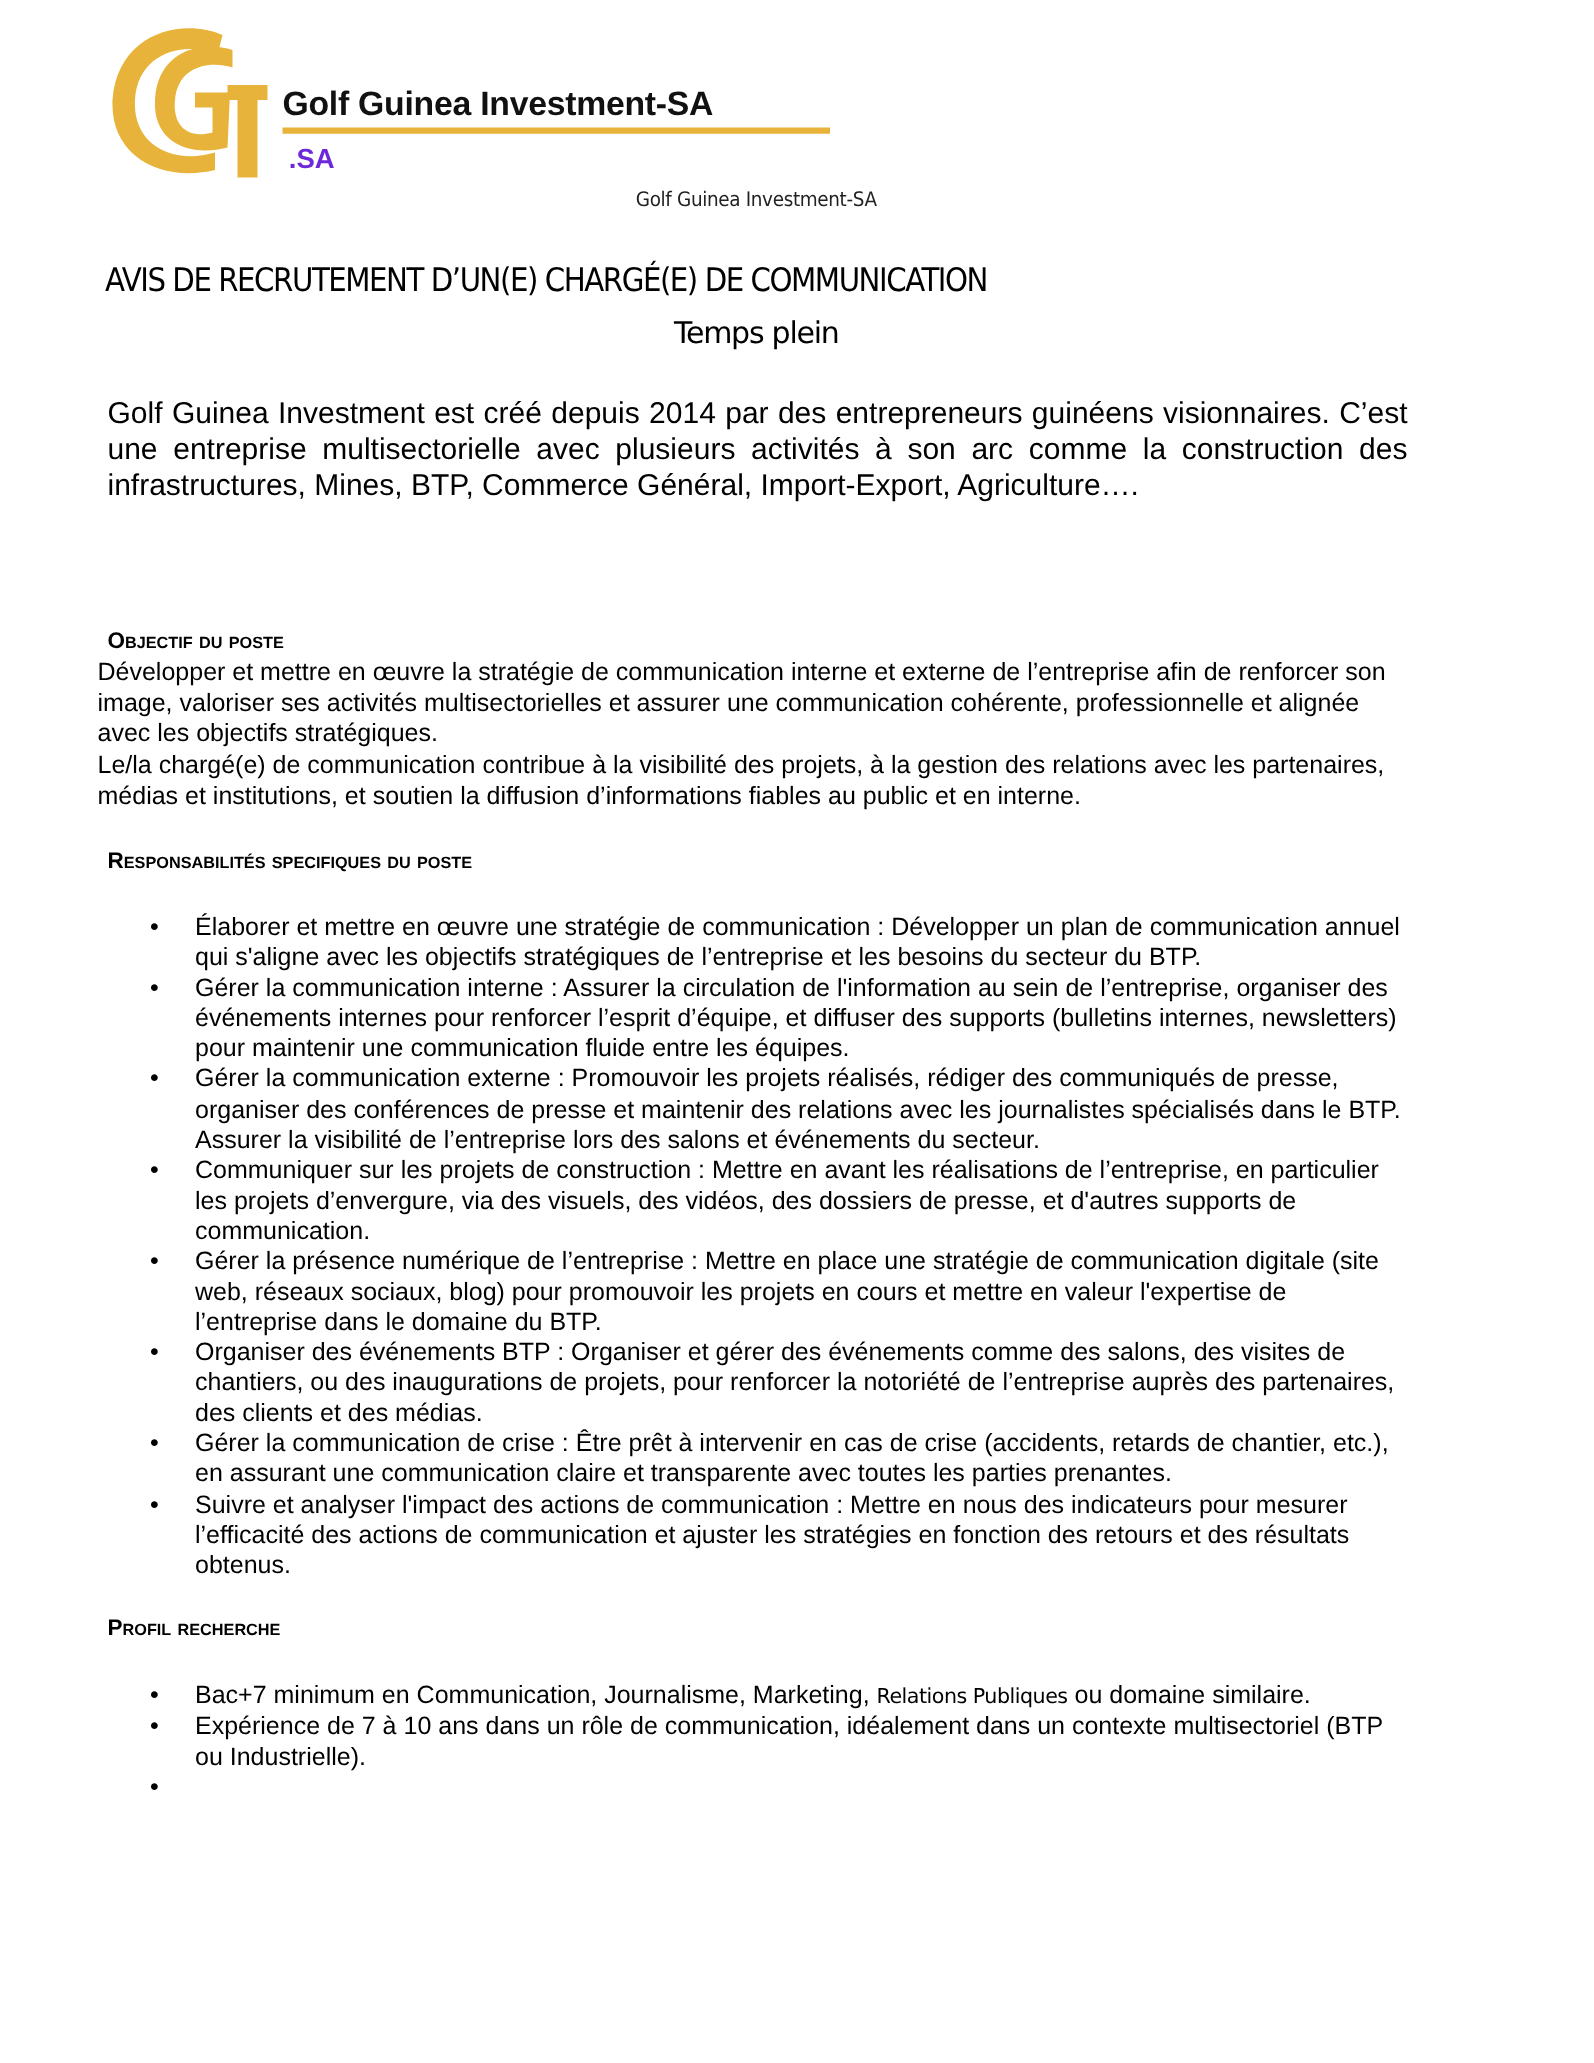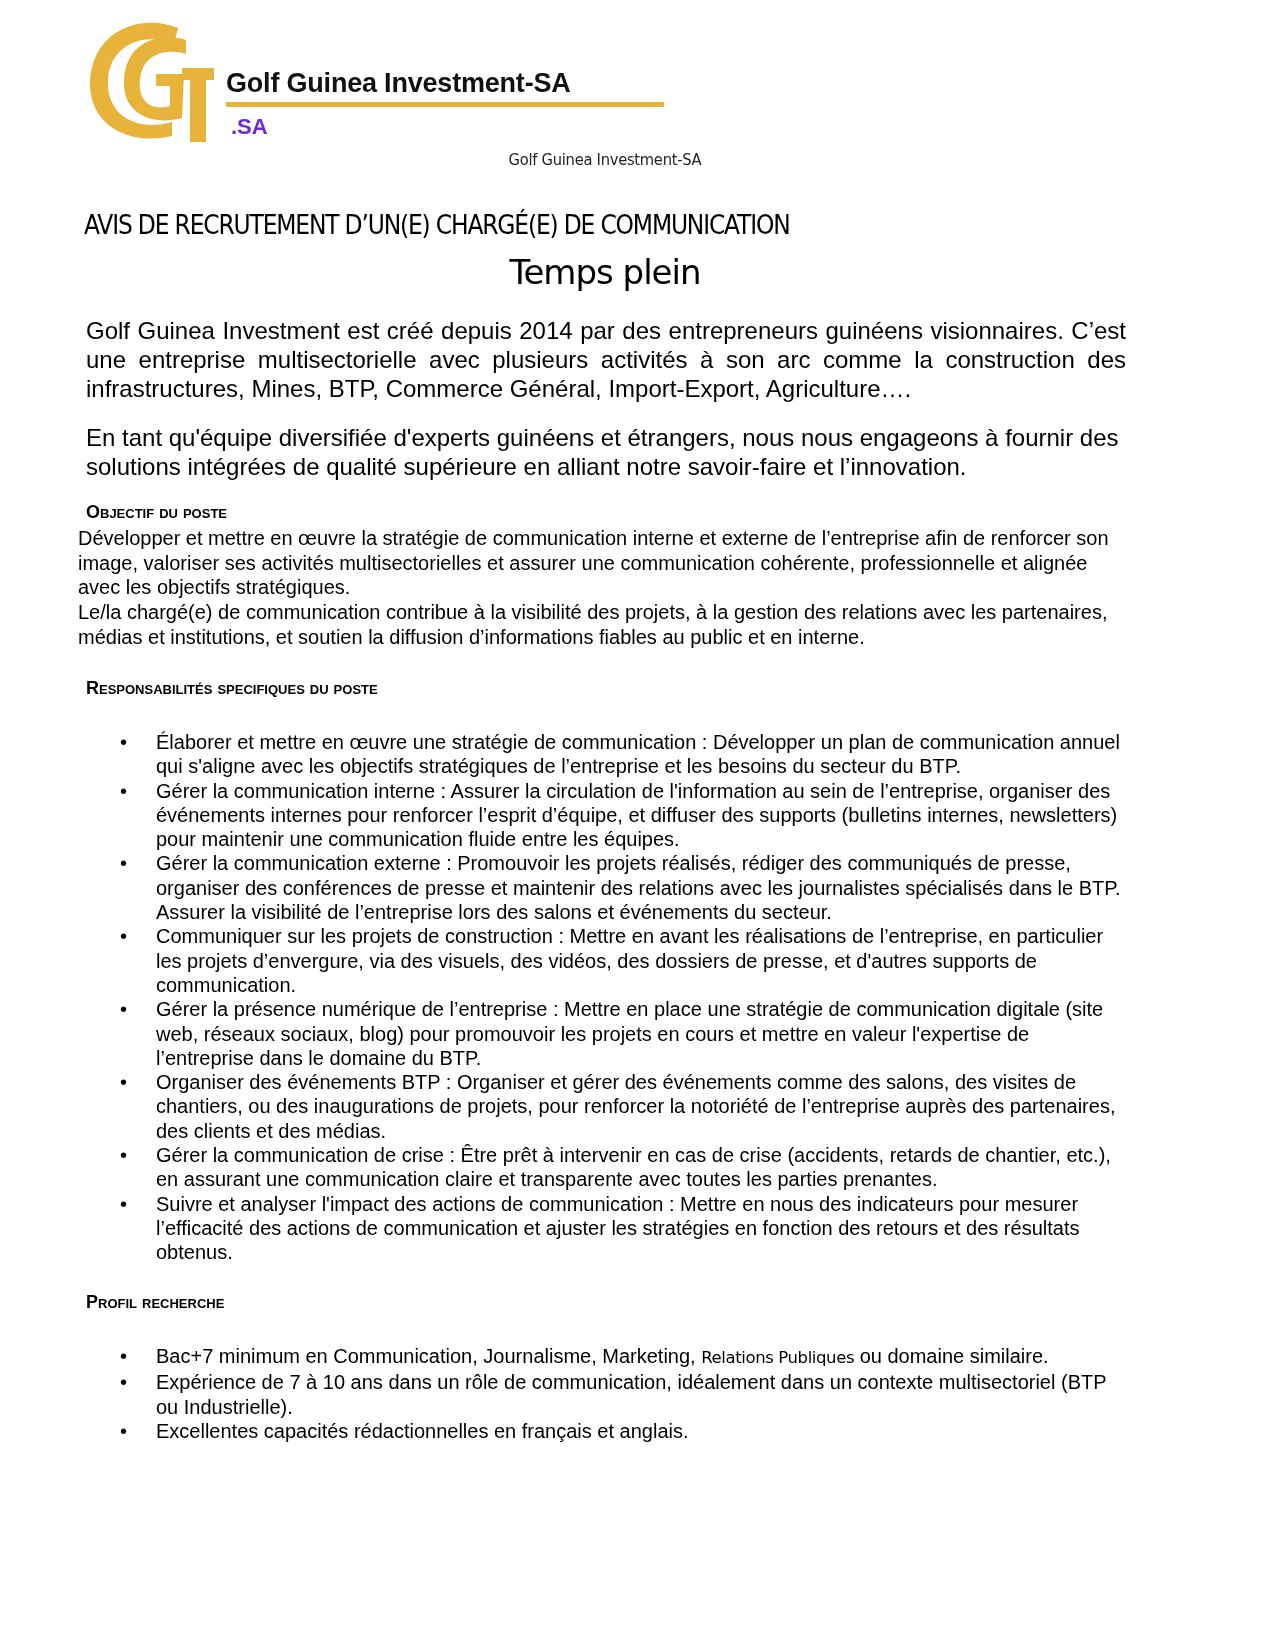--- a/index.html
+++ b/index.html
@@ -9,21 +9,21 @@
   
   .logo { position: absolute; left: 86px; top: 18px; width: 520px; height: 132px; }
   .logo svg { display: block; }
   .logo-name { position: absolute; left: 140px; top: 50px; font-family: "Liberation Sans", sans-serif; font-weight: bold; font-size: 27px; color: #111; letter-spacing: -0.2px; white-space: nowrap; }
   .logo-underline { position: absolute; left: 140px; top: 84px; width: 438px; height: 5px; background: #e8b33a; }
   .logo-sa { position: absolute; left: 145px; top: 96px; font-family: "Liberation Sans", sans-serif; font-weight: bold; font-size: 22px; color: #6d28d9; }
 
   .company-caption { position: absolute; left: 0; width: 1210px; top: 150px; text-align: center; font-family: "DejaVu Sans", sans-serif; font-size: 16px; color: #222; letter-spacing: -0.3px; transform: scaleX(0.92); transform-origin: center; }
 
   .title { position: absolute; left: 84px; top: 210px; font-family: "DejaVu Sans", sans-serif; font-size: 26px; letter-spacing: -1.3px; white-space: nowrap; transform: scaleX(0.9); transform-origin: left; }
-  .subtitle { position: absolute; left: 0; width: 1210px; top: 252px; text-align: center; font-family: "DejaVu Sans", sans-serif; font-size: 34px; letter-spacing: -1px; }
+  .subtitle { position: absolute; left: 0; width: 1210px; top: 252px; text-align: center; font-family: "DejaVu Sans", sans-serif; font-size: 24px; letter-spacing: -1px; }
 
   .body-text { font-family: "Liberation Sans", sans-serif; font-size: 24px; line-height: 29px; }
   .intro { position: absolute; left: 86px; width: 1040px; top: 316px; text-align: justify; }
   .intro2 { position: absolute; left: 86px; width: 1040px; top: 423px; }
 
   .section-head { position: absolute; left: 86px; font-family: "Liberation Sans", sans-serif; font-weight: bold; font-size: 18px; font-variant: small-caps; }
   .section-text { position: absolute; left: 78px; width: 1040px; font-family: "Liberation Sans", sans-serif; font-size: 20px; line-height: 24.5px; }
 
   ul.bullets { position: absolute; left: 156px; width: 975px; margin: 0; padding: 0; list-style: none; font-family: "Liberation Sans", sans-serif; font-size: 20px; line-height: 24.3px; }
   ul.bullets li { position: relative; }
@@ -49,21 +49,20 @@
     <div class="logo-underline"></div>
     <div class="logo-sa">.SA</div>
   </div>
 
   <div class="company-caption">Golf Guinea Investment-SA</div>
 
   <div class="title">AVIS DE RECRUTEMENT D’UN(E) CHARGÉ(E) DE COMMUNICATION</div>
   <div class="subtitle">Temps plein</div>
 
   <div class="body-text intro">Golf Guinea Investment est créé depuis 2014 par des entrepreneurs guinéens visionnaires. C’est une entreprise multisectorielle avec plusieurs activités à son arc comme la construction des infrastructures, Mines, BTP, Commerce Général, Import-Export, Agriculture….</div>
-  <div class="body-text intro2">En tant qu'équipe diversifiée d'experts guinéens et étrangers, nous nous engageons à fournir des solutions intégrées de qualité supérieure en alliant notre savoir-faire et l’innovation.</div>
 
   <div class="section-head" style="top:502px;">Objectif du poste</div>
   <div class="section-text" style="top:526px;">Développer et mettre en œuvre la stratégie de communication interne et externe de l’entreprise afin de renforcer son image, valoriser ses activités multisectorielles et assurer une communication cohérente, professionnelle et alignée avec les objectifs stratégiques.</div>
   <div class="section-text" style="top:600px;">Le/la chargé(e) de communication contribue à la visibilité des projets, à la gestion des relations avec les partenaires, médias et institutions, et soutien la diffusion d’informations fiables au public et en interne.</div>
 
   <div class="section-head" style="top:678px;">Responsabilités specifiques du poste</div>
   <ul class="bullets" style="top:730px;">
     <li><span class="dot">•</span><span>Élaborer et mettre en œuvre une stratégie de communication : Développer un plan de communication annuel qui s'aligne avec les objectifs stratégiques de l’entreprise et les besoins du secteur du BTP.</span></li>
     <li><span class="dot">•</span><span>Gérer la communication interne : Assurer la circulation de l'information au sein de l’entreprise, organiser des événements internes pour renforcer l’esprit d’équipe, et diffuser des supports (bulletins internes, newsletters) pour maintenir une communication fluide entre les équipes.</span></li>
     <li><span class="dot">•</span><span>Gérer la communication externe : Promouvoir les projets réalisés, rédiger des communiqués de presse, organiser des conférences de presse et maintenir des relations avec les journalistes spécialisés dans le BTP. Assurer la visibilité de l’entreprise lors des salons et événements du secteur.</span></li>
@@ -71,16 +70,16 @@
     <li><span class="dot">•</span><span>Gérer la présence numérique de l’entreprise : Mettre en place une stratégie de communication digitale (site web, réseaux sociaux, blog) pour promouvoir les projets en cours et mettre en valeur l'expertise de l’entreprise dans le domaine du BTP.</span></li>
     <li><span class="dot">•</span><span>Organiser des événements BTP : Organiser et gérer des événements comme des salons, des visites de chantiers, ou des inaugurations de projets, pour renforcer la notoriété de l’entreprise auprès des partenaires, des clients et des médias.</span></li>
     <li><span class="dot">•</span><span>Gérer la communication de crise : Être prêt à intervenir en cas de crise (accidents, retards de chantier, etc.), en assurant une communication claire et transparente avec toutes les parties prenantes.</span></li>
     <li><span class="dot">•</span><span>Suivre et analyser l'impact des actions de communication : Mettre en nous des indicateurs pour mesurer l’efficacité des actions de communication et ajuster les stratégies en fonction des retours et des résultats obtenus.</span></li>
   </ul>
 
   <div class="section-head" style="top:1292px;">Profil recherche</div>
   <ul class="bullets" style="top:1344px;">
     <li><span class="dot">•</span><span>Bac+7 minimum en Communication, Journalisme, Marketing, </span><span class="alt-font">Relations Publiques</span><span> ou domaine similaire.</span></li>
     <li><span class="dot">•</span><span>Expérience de 7 à 10 ans dans un rôle de communication, idéalement dans un contexte multisectoriel (BTP ou Industrielle).</span></li>
-    <li><span class="dot">•</span><span>Excellentes capacités rédactionnelles en français et anglais.</span></li>
+    <li><span class="dot">•</span></li>
   </ul>
 
 </div>
 
 </body></html>

